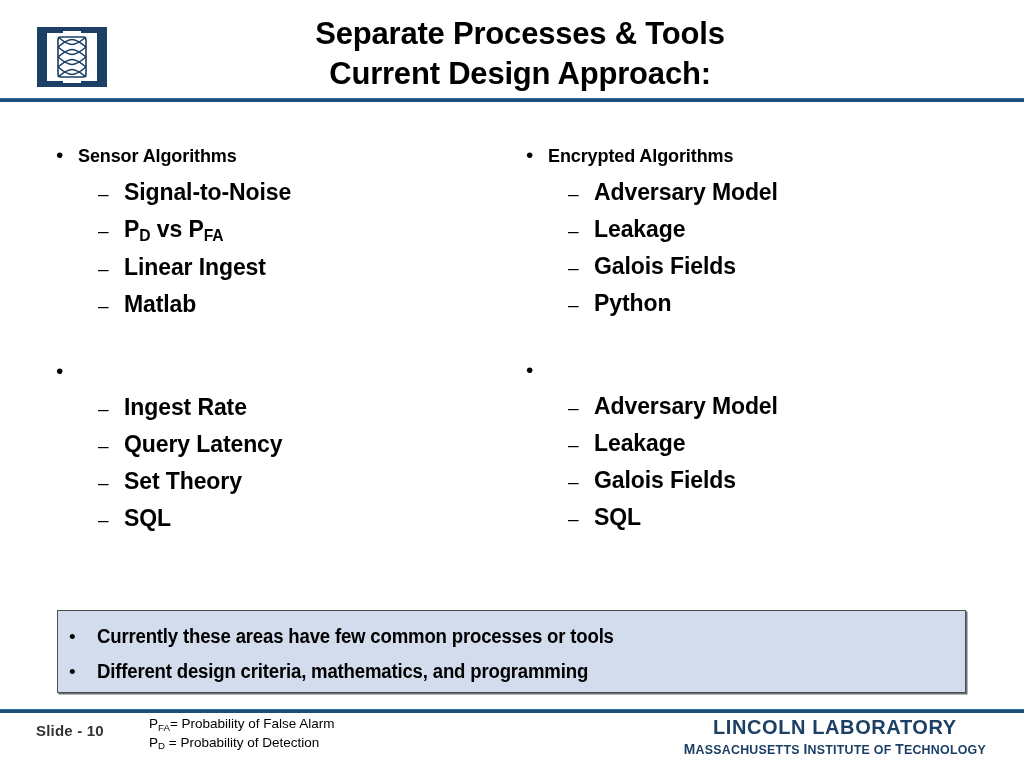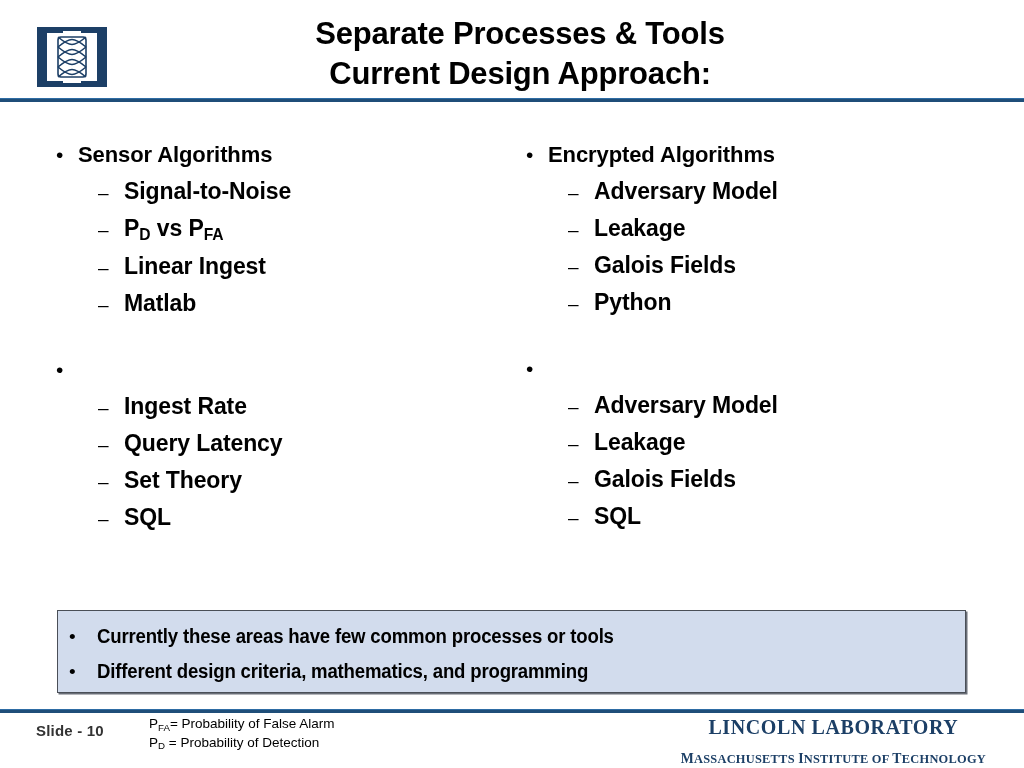--- a/index.html
+++ b/index.html
@@ -75,21 +75,21 @@
     align-items: baseline;
     margin-bottom: 9px;
   }
   .topic-bullet {
     width: 22px;
     flex: 0 0 22px;
     font-size: 21px;
     line-height: 26px;
   }
   .topic-label {
-    font-size: 22px;
+    font-size: 18px;
     font-weight: bold;
     line-height: 26px;
     letter-spacing: -0.1px;
   }
 
   .sub-row {
     display: flex;
     align-items: baseline;
     margin-top: 11px;
   }
@@ -184,34 +184,34 @@
     vertical-align: baseline;
     position: relative;
     top: 0.28em;
   }
   #lab-wordmark {
     position: absolute;
     right: 38px;
     top: 716px;
     text-align: center;
     color: #1c3f66;
-    font-family: Liberation Serif, serif;
+    font-family: Liberation Sans, sans-serif;
   }
   #lab-name {
     font-size: 20px;
     font-weight: bold;
     letter-spacing: 0.6px;
     line-height: 22px;
   }
   #lab-institute {
     font-size: 12.4px;
     font-weight: bold;
     letter-spacing: 0.25px;
     line-height: 15px;
-    margin-top: 13px;
+    margin-top: 4px;
   }
   #lab-institute .cap { font-size: 13.8px; }
 </style>
 </head>
 <body>
 
 <div id="slide-header">
 
   <div id="logo-mark">
     <svg width="78" height="66" viewBox="0 0 78 66" xmlns="http://www.w3.org/2000/svg">

